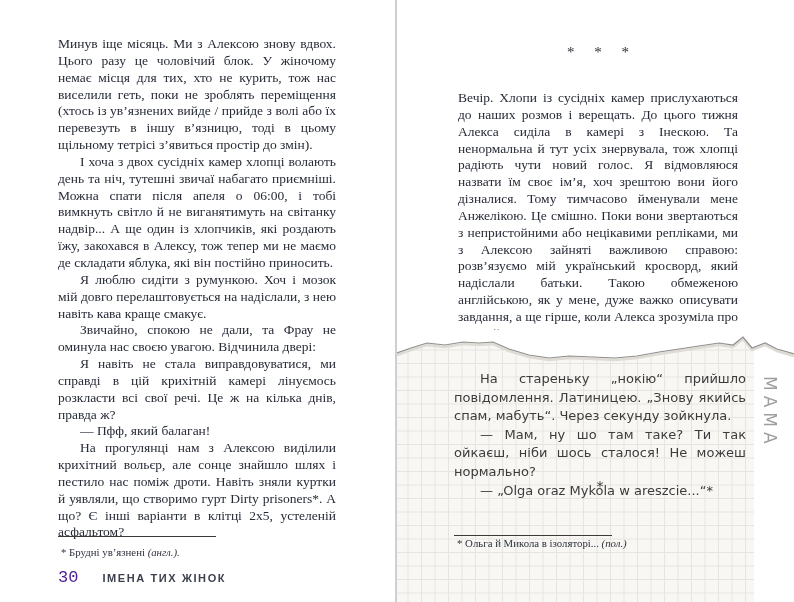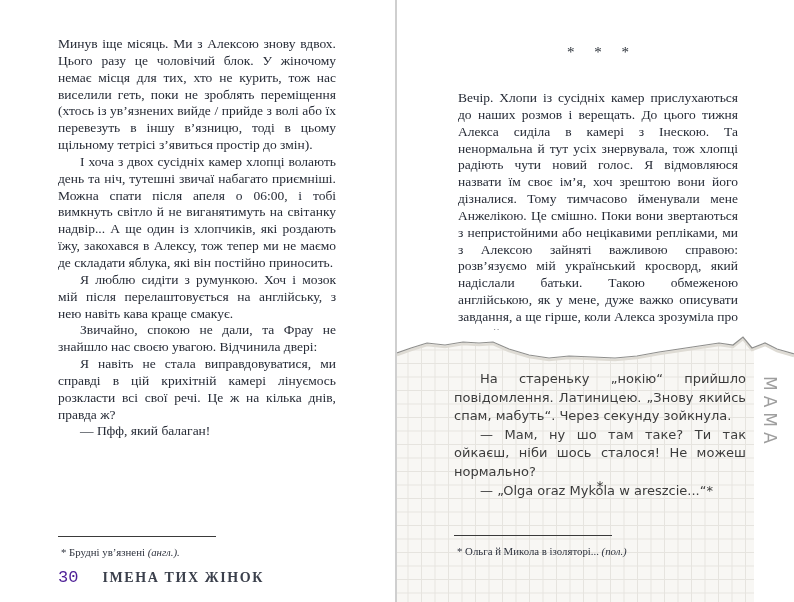--- a/index.html
+++ b/index.html
@@ -40,22 +40,22 @@
     margin:3px;white-space:nowrap;
   }
   .footnote .it{font-style:italic;}
   
   .footer{position:absolute;left:58px;top:568px;}
   .pagenum{
     font-family:Liberation Mono, monospace;
     font-size:17px;color:#4c1d95;
   }
   .running-title{
-    font-family:Liberation Serif, serif;
-    font-size:14px;font-weight:bold;letter-spacing:1.6px;
+    font-family:Liberation Sans, sans-serif;
+    font-size:11px;font-weight:bold;letter-spacing:1.6px;
     color:#3b404c;text-transform:uppercase;margin-left:24px;
   }
   
   .torn-area{
     position:absolute;left:0;top:330px;width:357px;height:272px;
     background-color:#f8f7f4;
     background-image:
       linear-gradient(#e6e4df 1px, transparent 1px),
       linear-gradient(90deg,#e6e4df 1px, transparent 1px);
     background-size:13.5px 13.5px;
@@ -66,43 +66,44 @@
     position:absolute;left:57px;top:40px;width:292px;
     font-family:"DejaVu Sans", sans-serif;
     font-size:13px;line-height:18.6px;color:#3c3c3c;text-align:justify;
   }
   .note-text p{margin:0;text-indent:26px;}
   .note-sep{
     position:absolute;left:57px;top:148px;width:292px;text-align:center;
     font-family:"DejaVu Sans", sans-serif;font-size:14px;color:#3c3c3c;
   }
   .torn-area .footnote-rule{left:57px;top:205px;}
-  .torn-area .footnote{left:57px;top:212px;text-align:right;}
+  .torn-area .footnote{left:57px;top:204px;text-align:right;}
   .margin-label{
     position:absolute;left:383px;top:46px;
     transform:rotate(90deg);transform-origin:0 0;
     font-family:"DejaVu Sans", sans-serif;
     font-size:17px;letter-spacing:5px;color:#9e9e9e;
     white-space:nowrap;
   }
   .left-fn-rule{left:58px;top:536px;}
   .left-fn{left:58px;top:543px;}
 </style>
 </head>
 <body>
 
 <div class="page page-left">
 
   <div class="text-col left-col">
     <p class="noindent">Минув іще місяць. Ми з Алексою знову вдвох. Цього разу це чоловічий блок. У жіночому немає місця для тих, хто не курить, тож нас виселили геть, поки не зроблять переміщення (хтось із ув’язнених вийде / прийде з волі або їх перевезуть в іншу в’язницю, тоді в цьому щільному тетрісі з’явиться простір до змін).</p>
     <p>І хоча з двох сусідніх камер хлопці волають день та ніч, тутешні звичаї набагато приємніші. Можна спати після апеля о 06:00, і тобі вимкнуть світло й не виганятимуть на світанку надвір... А ще один із хлопчиків, які роздають їжу, закохався в Алексу, тож тепер ми не маємо де складати яблука, які він постійно приносить.</p>
-    <p>Я люблю сидіти з румункою. Хоч і мозок мій після перелаштовується на англійську, з нею навіть кава краще смакує.</p>
-    <p>Звичайно, спокою не дали, та Фрау не знайшло нас своєю увагою. Відчинила двері:</p>
+    <p>Я люблю сидіти з румункою. Хоч і мозок мій довго перелаштовується на надіслали, з нею навіть кава краще смакує.</p>
+    <p>Звичайно, спокою не дали, та Фрау не оминула нас своєю увагою. Відчинила двері:</p>
     <p>Я навіть не стала виправдовуватися, ми справді в цій крихітній камері лінуємось розкласти всі свої речі. Це ж на кілька днів, правда ж?</p>
     <p>— Пфф, який балаган!</p>
+    <p>На прогулянці нам з Алексою виділили крихітний вольєр, але сонце знайшло шлях і пестило нас поміж дроти. Навіть зняли куртки й уявляли, що створимо гурт Dirty prisoners*. А що? Є інші варіанти в клітці 2х5, устеленій асфальтом?</p>
   </div>
 
   <div class="footnote-rule left-fn-rule"></div>
   <p class="footnote left-fn"><span>* Брудні ув’язнені </span><span class="it">(англ.).</span></p>
 
   <div class="footer">
     <span class="pagenum">30</span><span class="running-title">ІМЕНА ТИХ ЖІНОК</span>
   </div>
 </div>
 

